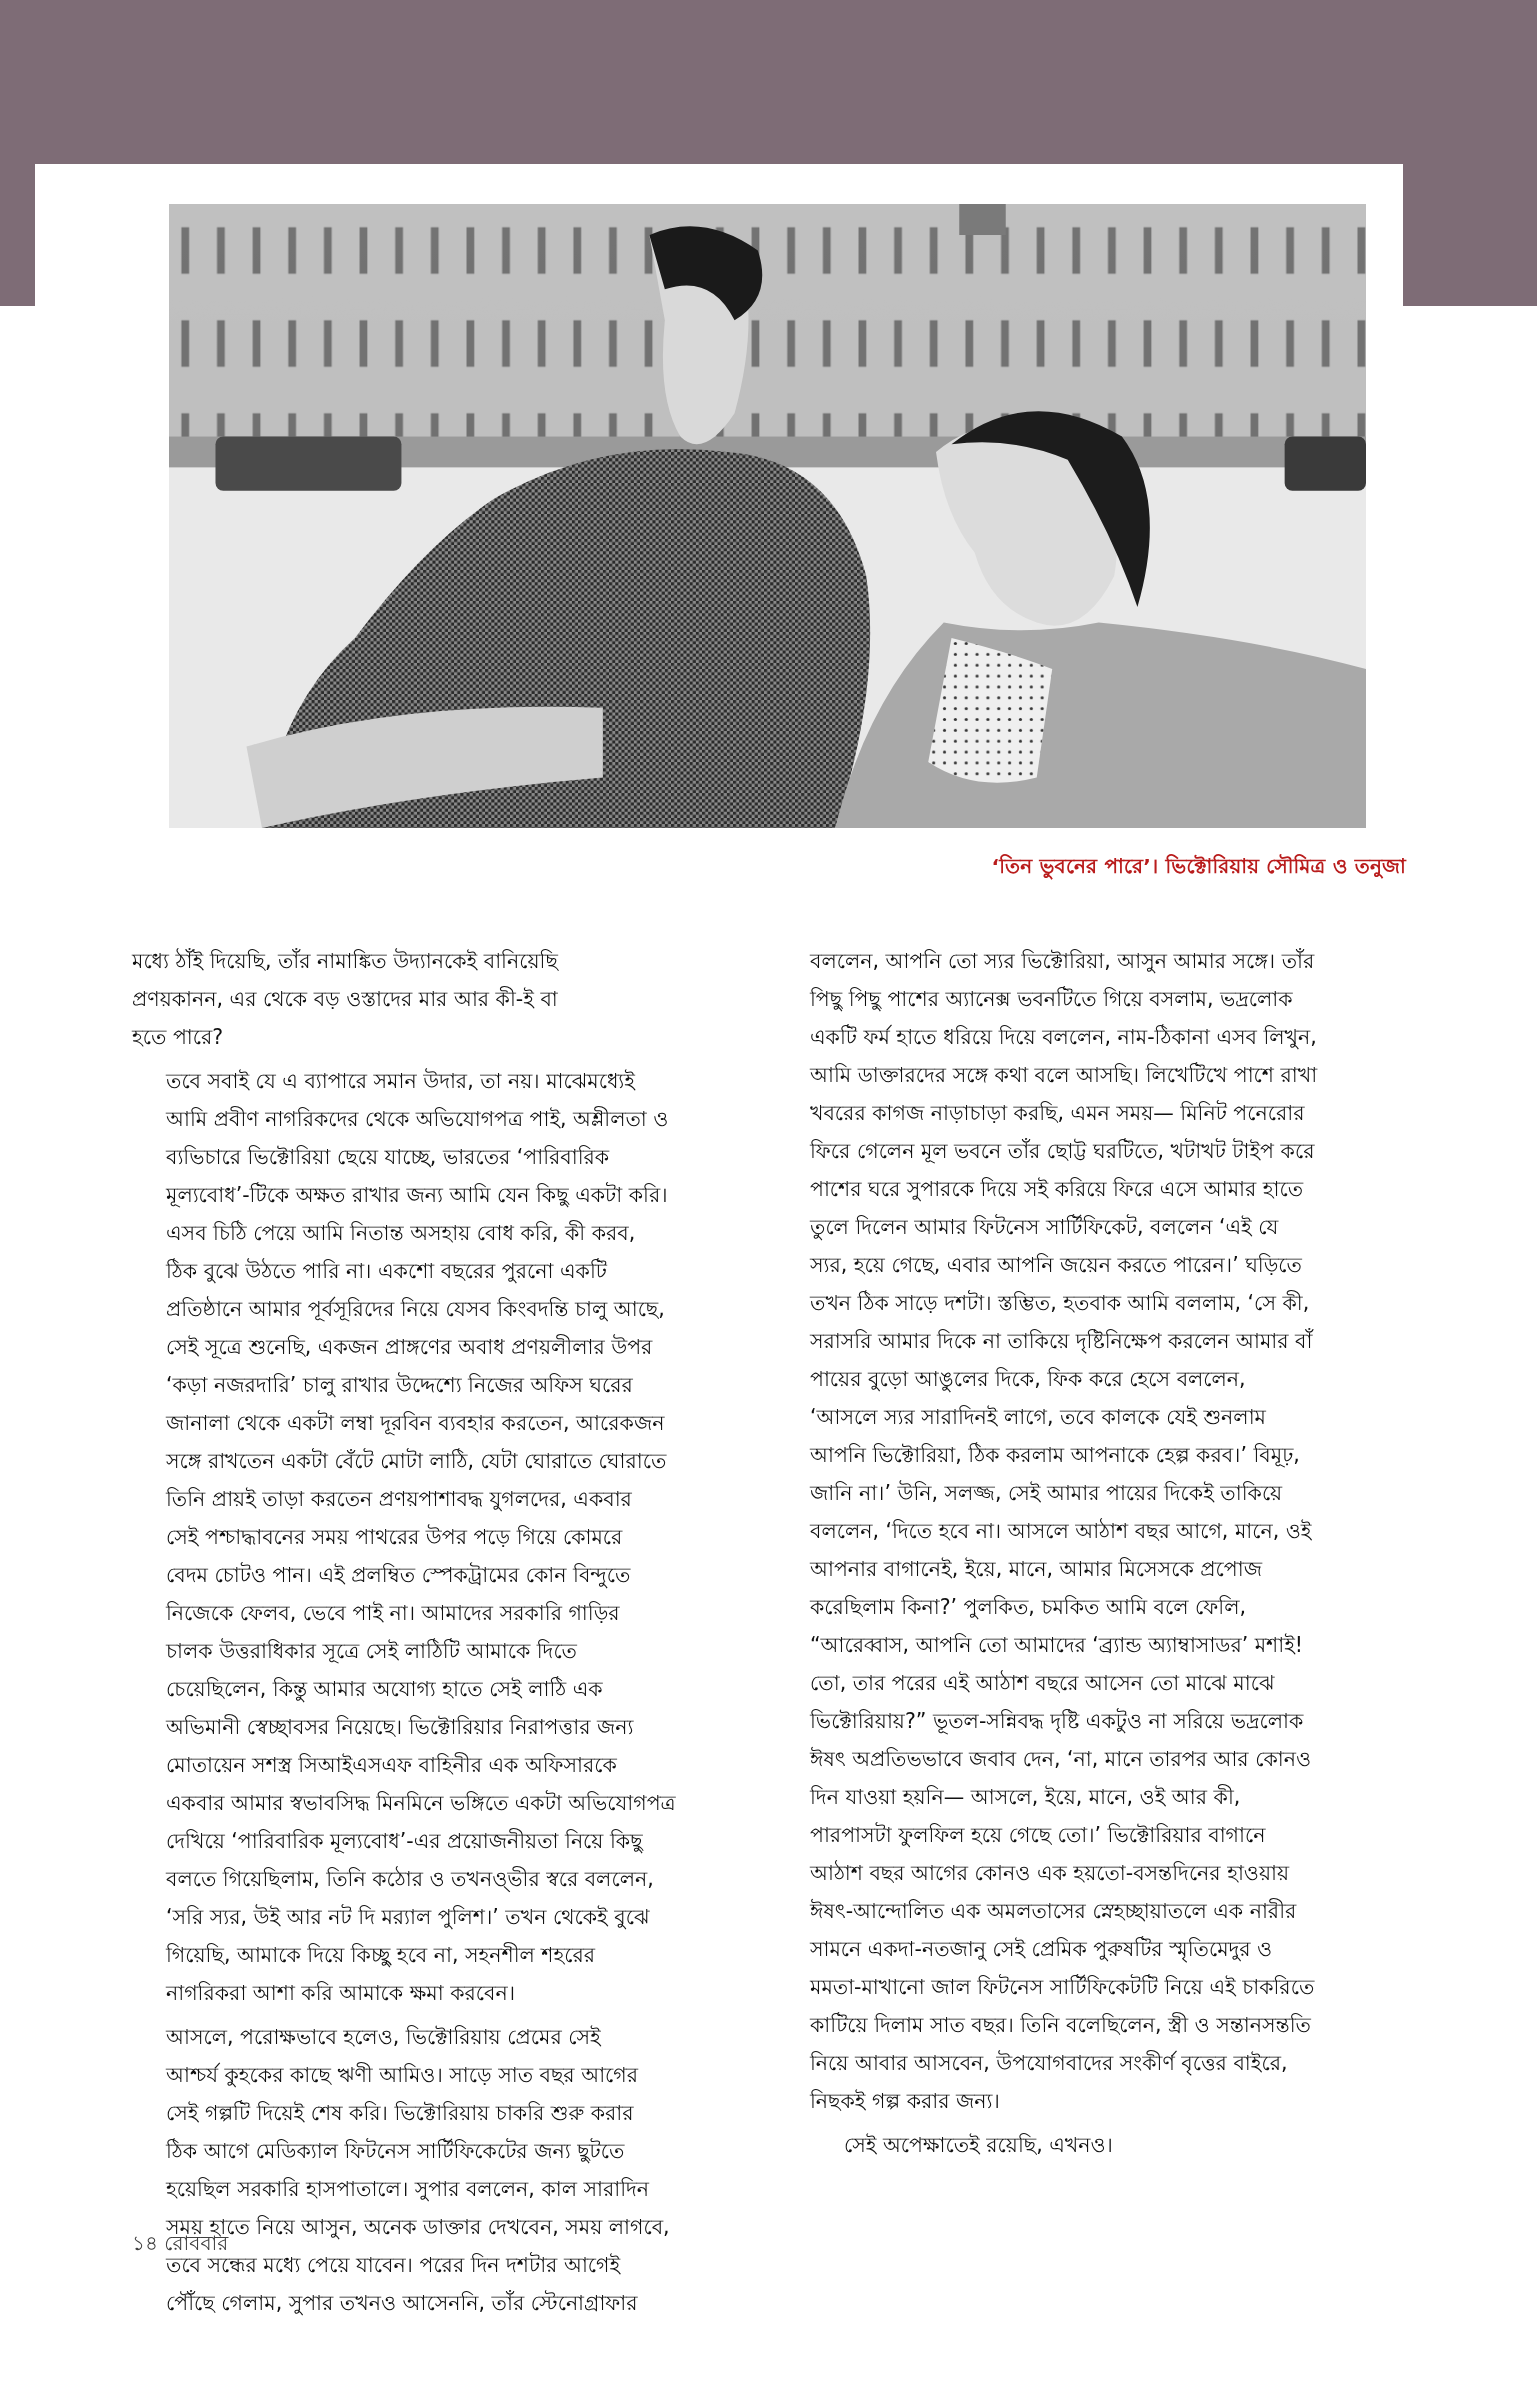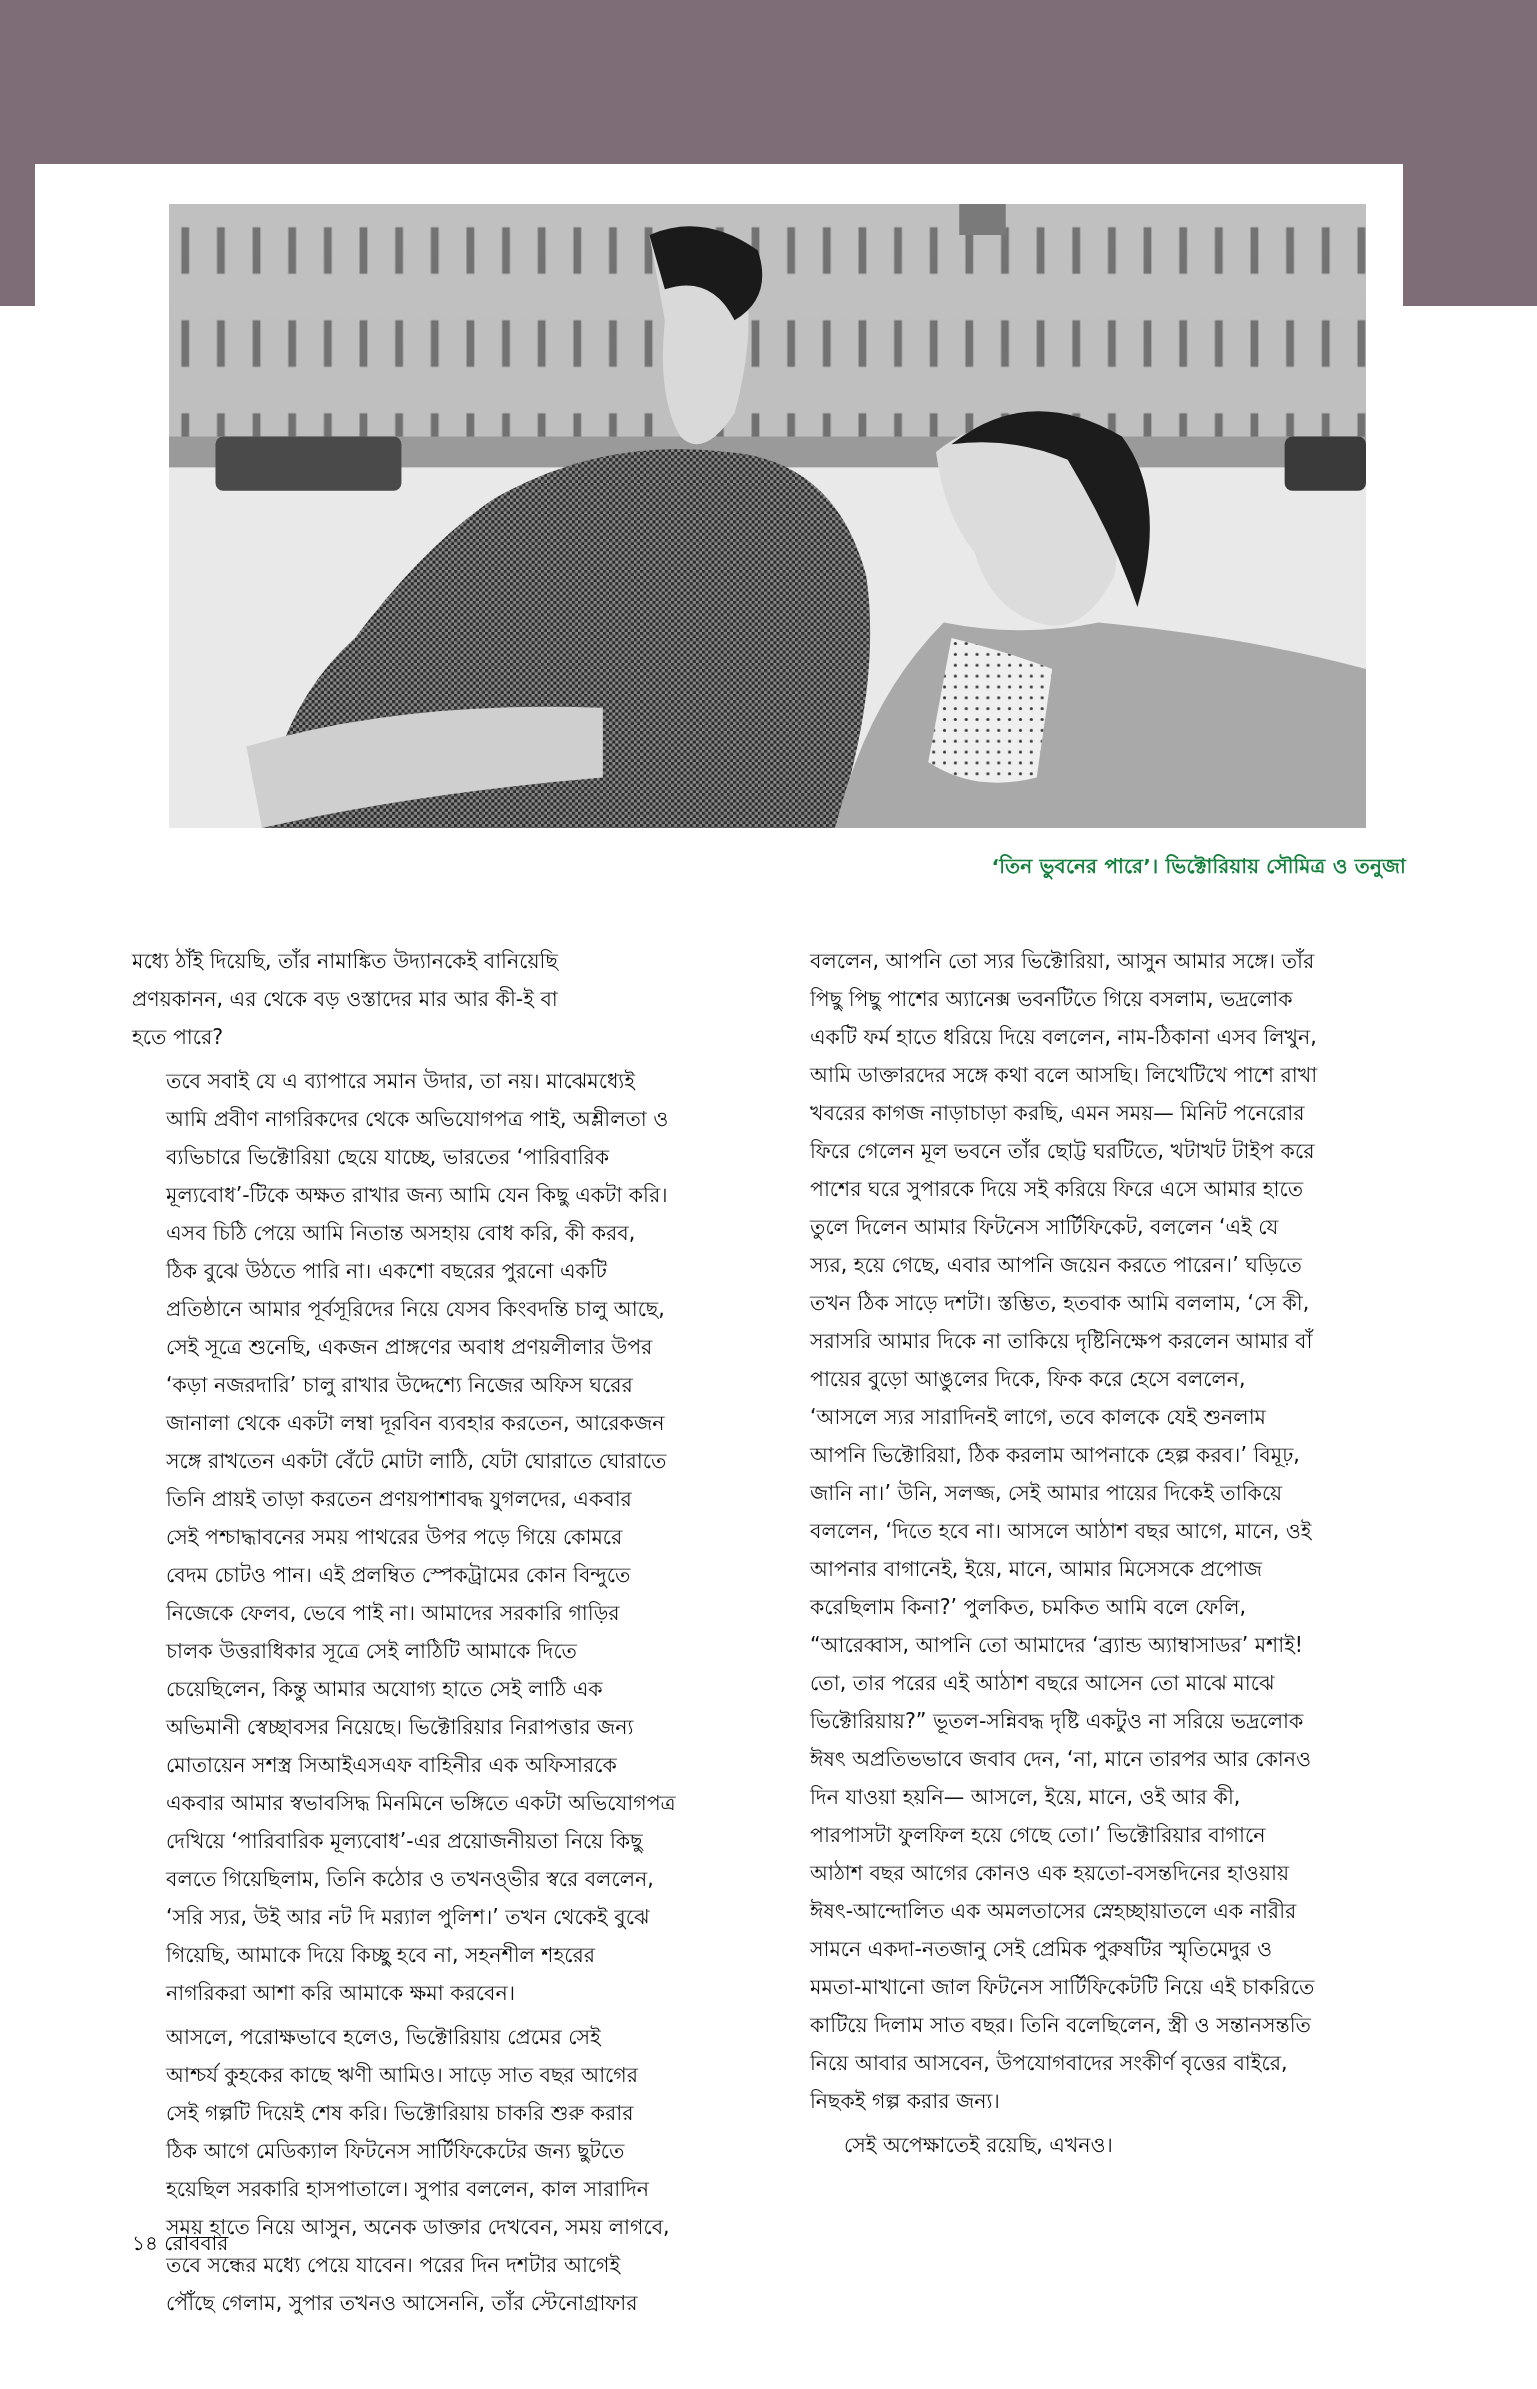--- a/index.html
+++ b/index.html
@@ -16,34 +16,34 @@
     position:absolute; left:35px; top:164px; width:1368px; height:2225px;
     background:#ffffff;
   }
   .photo {
     position:absolute; left:169px; top:204px; width:1197px; height:624px;
     overflow:hidden; background:#cfcfcf;
   }
   .photo svg { width:100%; height:100%; display:block; }
   .caption {
     position:absolute; right:132px; top:851px;
-    font-size:20px; font-weight:bold; color:#15803d; letter-spacing:0.2px;text-align:center;
+    font-size:20px; font-weight:bold; color:#b91c1c; letter-spacing:0.2px;text-align:center;
   }
   .col {
     position:absolute; top:936px; width:626px;
     font-size:20.5px; line-height:38px; text-align:justify;
   }
   .col.left { left:126px; }
   .col.right { left:804px; }
   .col p { margin:6px; }
   .col p.indent { text-indent:34px; }
   .col .line { display:block; white-space:nowrap; }
   .footer {
     position:absolute; left:132px; top:2228px;
-    font-size:20px; color:#000000;
+    font-size:20px; color:#404040;
   }
 </style>
 </head>
 <body>
 
 <div class="band"></div>
 <div class="card"></div>
 
 <div class="photo">
   <svg viewBox="0 0 1545 805" preserveAspectRatio="none">

